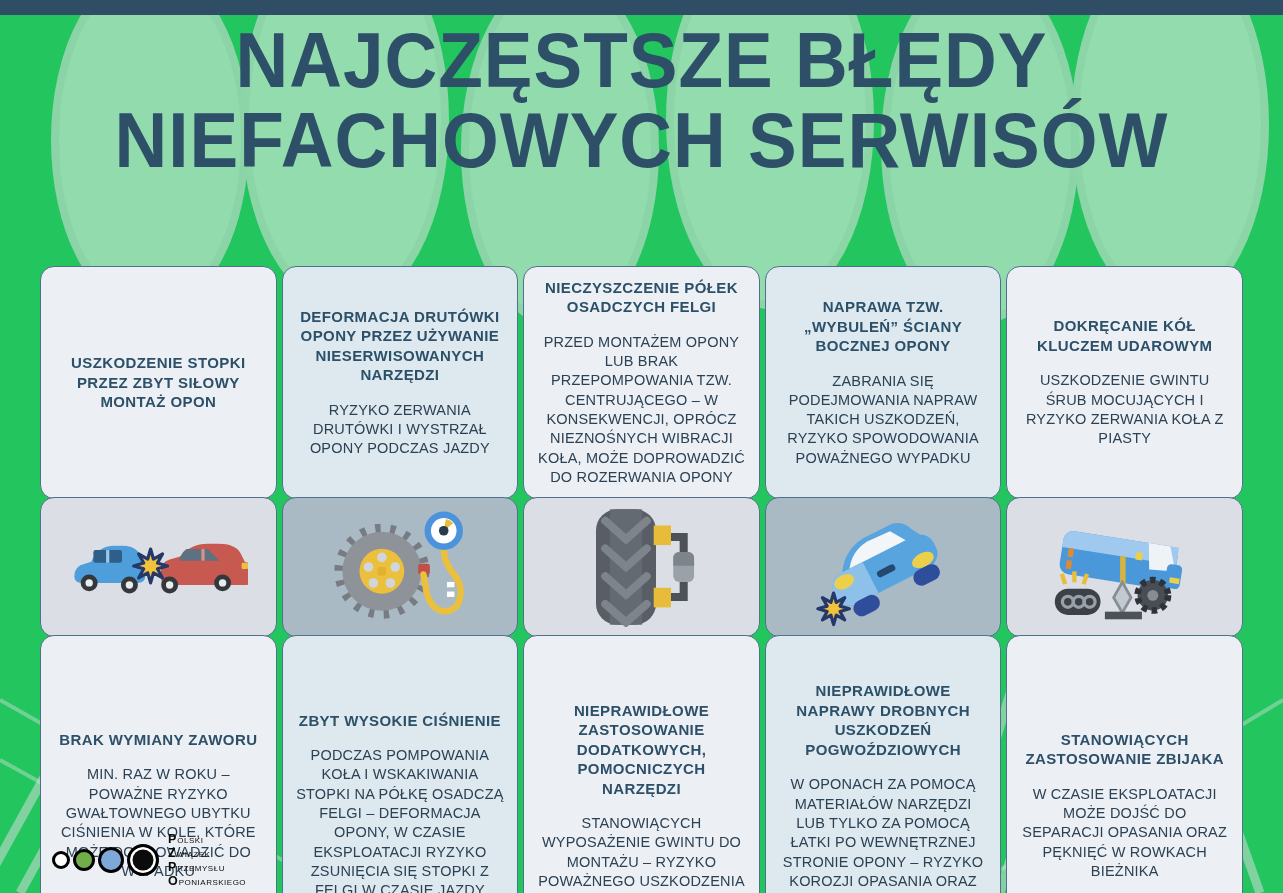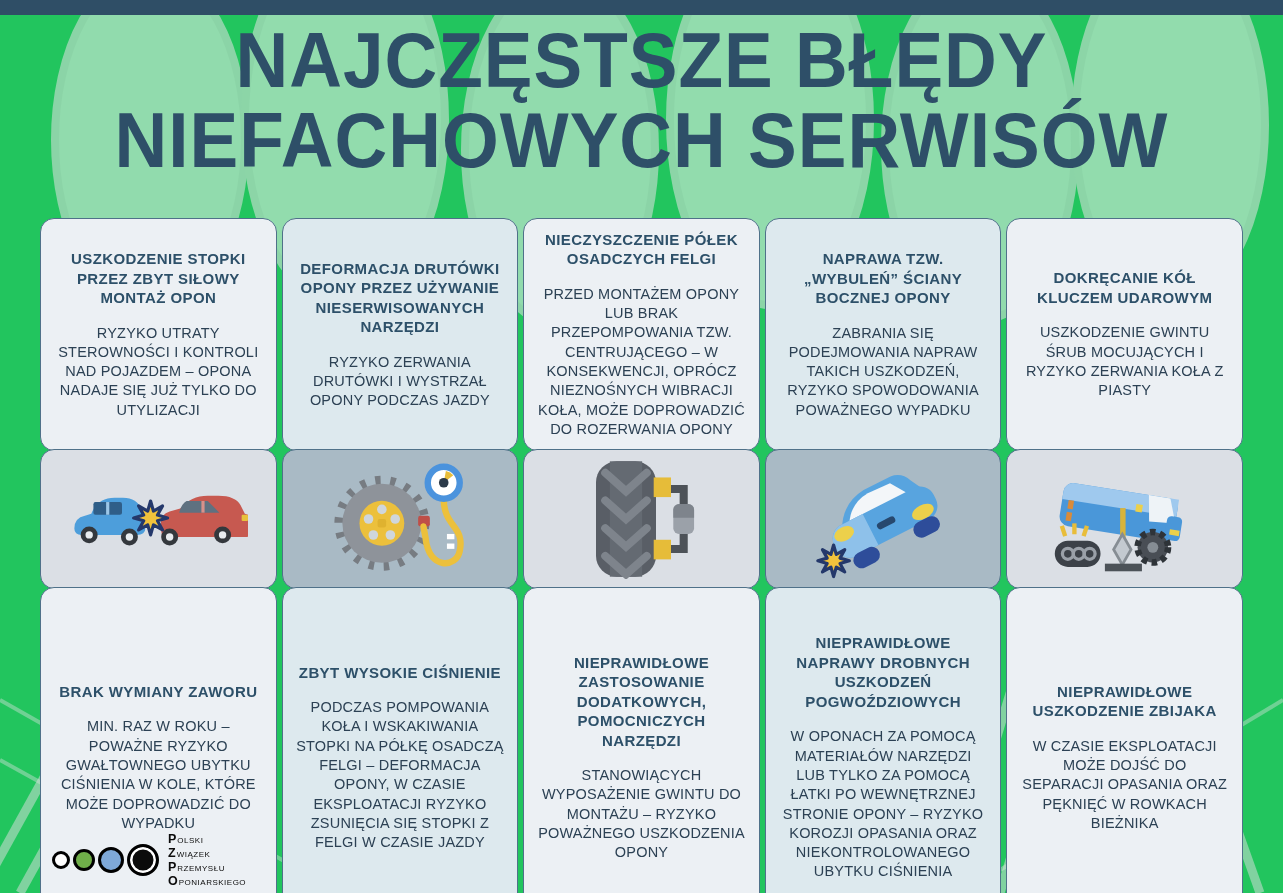--- a/index.html
+++ b/index.html
@@ -15,21 +15,21 @@
     color:#2e4f68;font-weight:700;line-height:1.04;letter-spacing:1px;
     font-size:73px;margin:0;transform:scaleY(1.06);transform-origin:top center;
   }
   .title span{display:block;white-space:nowrap;}
   .grid{
     position:absolute;top:218px;left:40px;width:1203px;
     display:grid;grid-template-columns:repeat(5,1fr);column-gap:5px;
   }
   .col{display:flex;flex-direction:column;}
   .card,.iconpanel{
-    border:1.6px solid #4f7189;border-radius:14px;box-sizing:border-box;
+    border:1.6px solid #4f7189;border-radius:14px;box-sizing:border-box;margin-top:48px;
   }
   .card{
     display:flex;flex-direction:column;justify-content:center;
     gap:16px;padding:10px 13px;text-align:center;overflow:hidden;
   }
   .card.top{height:233px;}
   .iconpanel{height:140px;margin-top:-2px;display:flex;align-items:center;justify-content:center;}
   .card.bottom{height:341px;margin-top:-2px;}
   .col:nth-child(odd) .card{background:#ecf0f4;}
   .col:nth-child(odd) .iconpanel{background:#dbdfe5;}
@@ -91,21 +91,20 @@
   <h1 class="title">
     <span>NAJCZĘSTSZE BŁĘDY</span>
     <span>NIEFACHOWYCH SERWISÓW</span>
   </h1>
 
   <div class="grid">
 
     <div class="col">
       <section class="card top">
         <h2>USZKODZENIE STOPKI PRZEZ ZBYT SIŁOWY MONTAŻ OPON</h2>
-        <p>RYZYKO UTRATY STEROWNOŚCI I KONTROLI NAD POJAZDEM – OPONA NADAJE SIĘ JUŻ TYLKO DO UTYLIZACJI</p>
       </section>
       <div class="iconpanel">
         <svg width="180" height="86" viewBox="0 0 170 74">
           <path d="M6,46 q0,-10 10,-12 l6,-2 q6,-15 22,-15 h8 q15,0 19,15 l2,1 v13 q0,6 -8,6 H13 q-7,0 -7,-6 z" fill="#4d9edb"></path>
           <rect x="24" y="21" width="27" height="12" rx="2" fill="#2f5e88"></rect>
           <rect x="36" y="21" width="3" height="12" fill="#9cc7e8"></rect>
           <circle cx="20" cy="52" r="8" fill="#34383d"></circle>
             <circle cx="20" cy="52" r="3.5" fill="#e8ecef"></circle>
           <path d="M88,44 q-2,-11 8,-14 l10,-3 q10,-12 26,-12 h10 q16,0 21,9 l4,8 q8,2 8,10 v6 q0,6 -8,6 h-71 q-8,0 -8,-6 z" fill="#c75950"></path>
           <path d="M112,20 h20 l11,11 h-38 q2,-8 7,-11 z" fill="#5f7180"></path>
@@ -237,21 +236,21 @@
           <rect x="16" y="76" width="42" height="24" rx="12" fill="#3c4148"></rect>
           <circle cx="28" cy="88" r="5" stroke="#9aa0a8" stroke-width="3" fill="none"></circle>
           <circle cx="38" cy="88" r="5" stroke="#9aa0a8" stroke-width="3" fill="none"></circle>
           <circle cx="48" cy="88" r="5" stroke="#9aa0a8" stroke-width="3" fill="none"></circle>
           <rect x="22" y="62" width="4" height="10" fill="#e8bd3a" transform="rotate(-18 24 67)"></rect>
           <rect x="32" y="60" width="4" height="10" fill="#e8bd3a"></rect>
           <rect x="42" y="62" width="4" height="10" fill="#e8bd3a" transform="rotate(18 44 67)"></rect>
         </svg>
       </div>
       <section class="card bottom">
-        <h2>NIEPRAWIDŁOWE USZKODZENIE ZBIJAKA</h2>
+        <h2>STANOWIĄCYCH ZASTOSOWANIE ZBIJAKA</h2>
         <p>W CZASIE EKSPLOATACJI MOŻE DOJŚĆ DO SEPARACJI OPASANIA ORAZ PĘKNIĘĆ W ROWKACH BIEŻNIKA</p>
       </section>
     </div>
 
   </div>
 
   <div class="logo">
     <span class="ring c1"></span>
     <span class="ring c2"></span>
     <span class="ring c3"></span>

